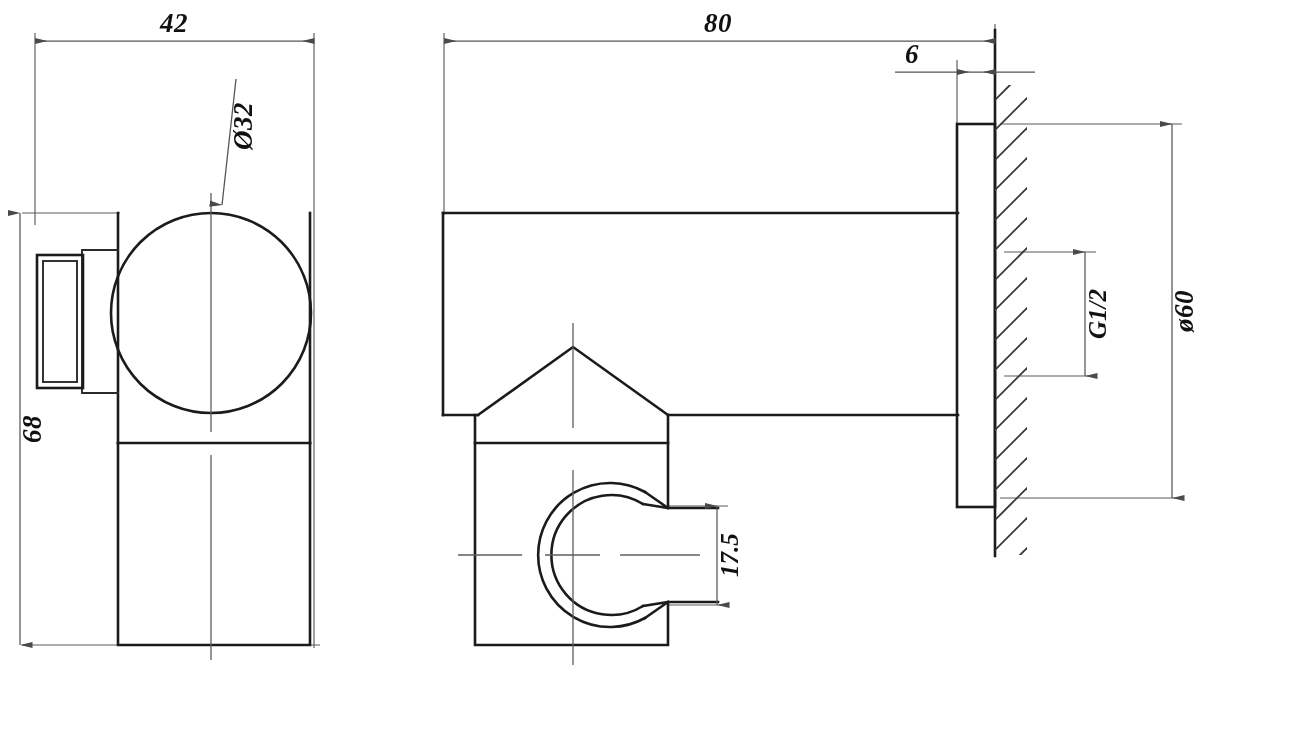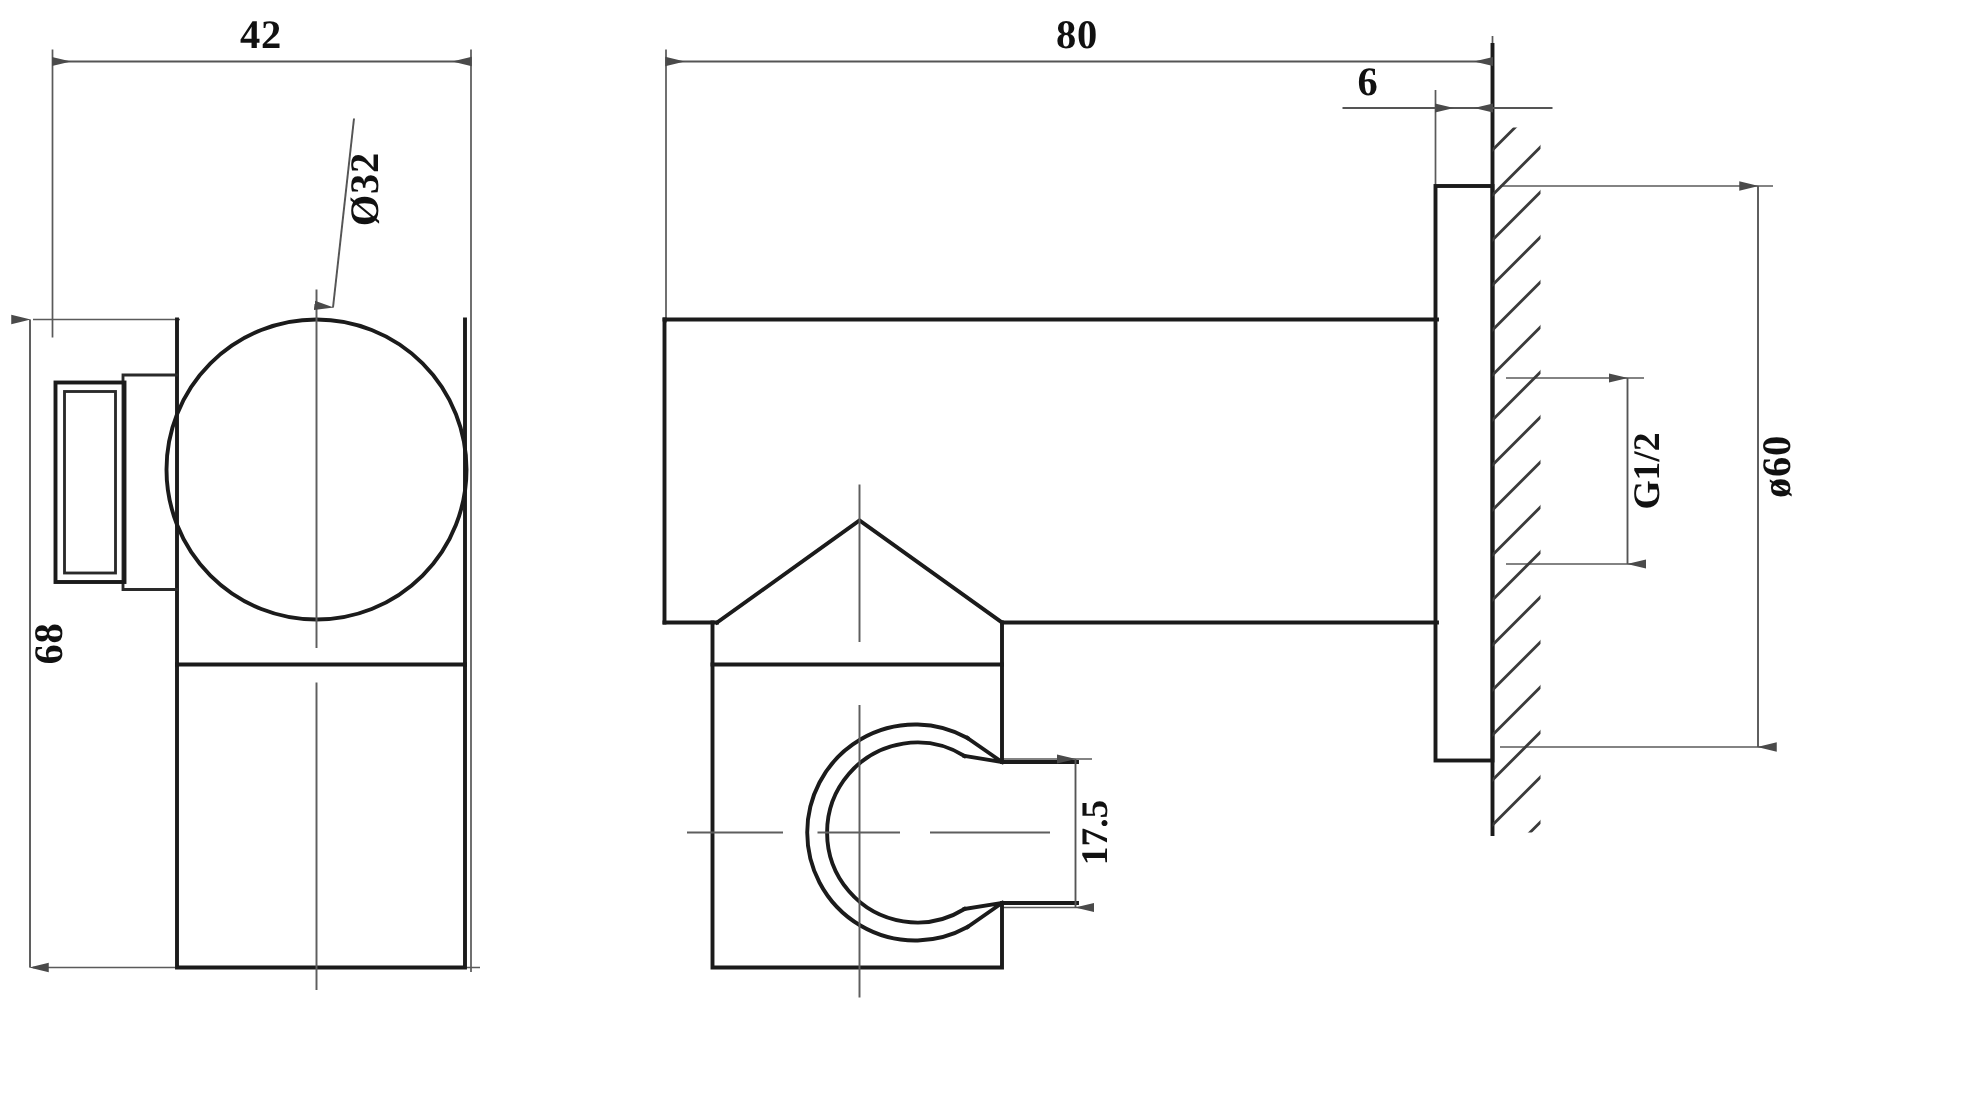--- a/index.html
+++ b/index.html
@@ -9,20 +9,21 @@
   }
   body {
     font-family: "Liberation Serif", serif;
   }
   #drawing-root {
     position: relative;
     width: 1314px;
     height: 746px;
     background: #14b8a6;
     overflow: hidden;
+    font-style: italic;
   }
   svg#tech-drawing {
     display: block;
     width: 1314px;
     height: 746px;
   }
   .obj-line {
     fill: none;
     stroke: #1b1b1b;
     stroke-width: 2.6;

